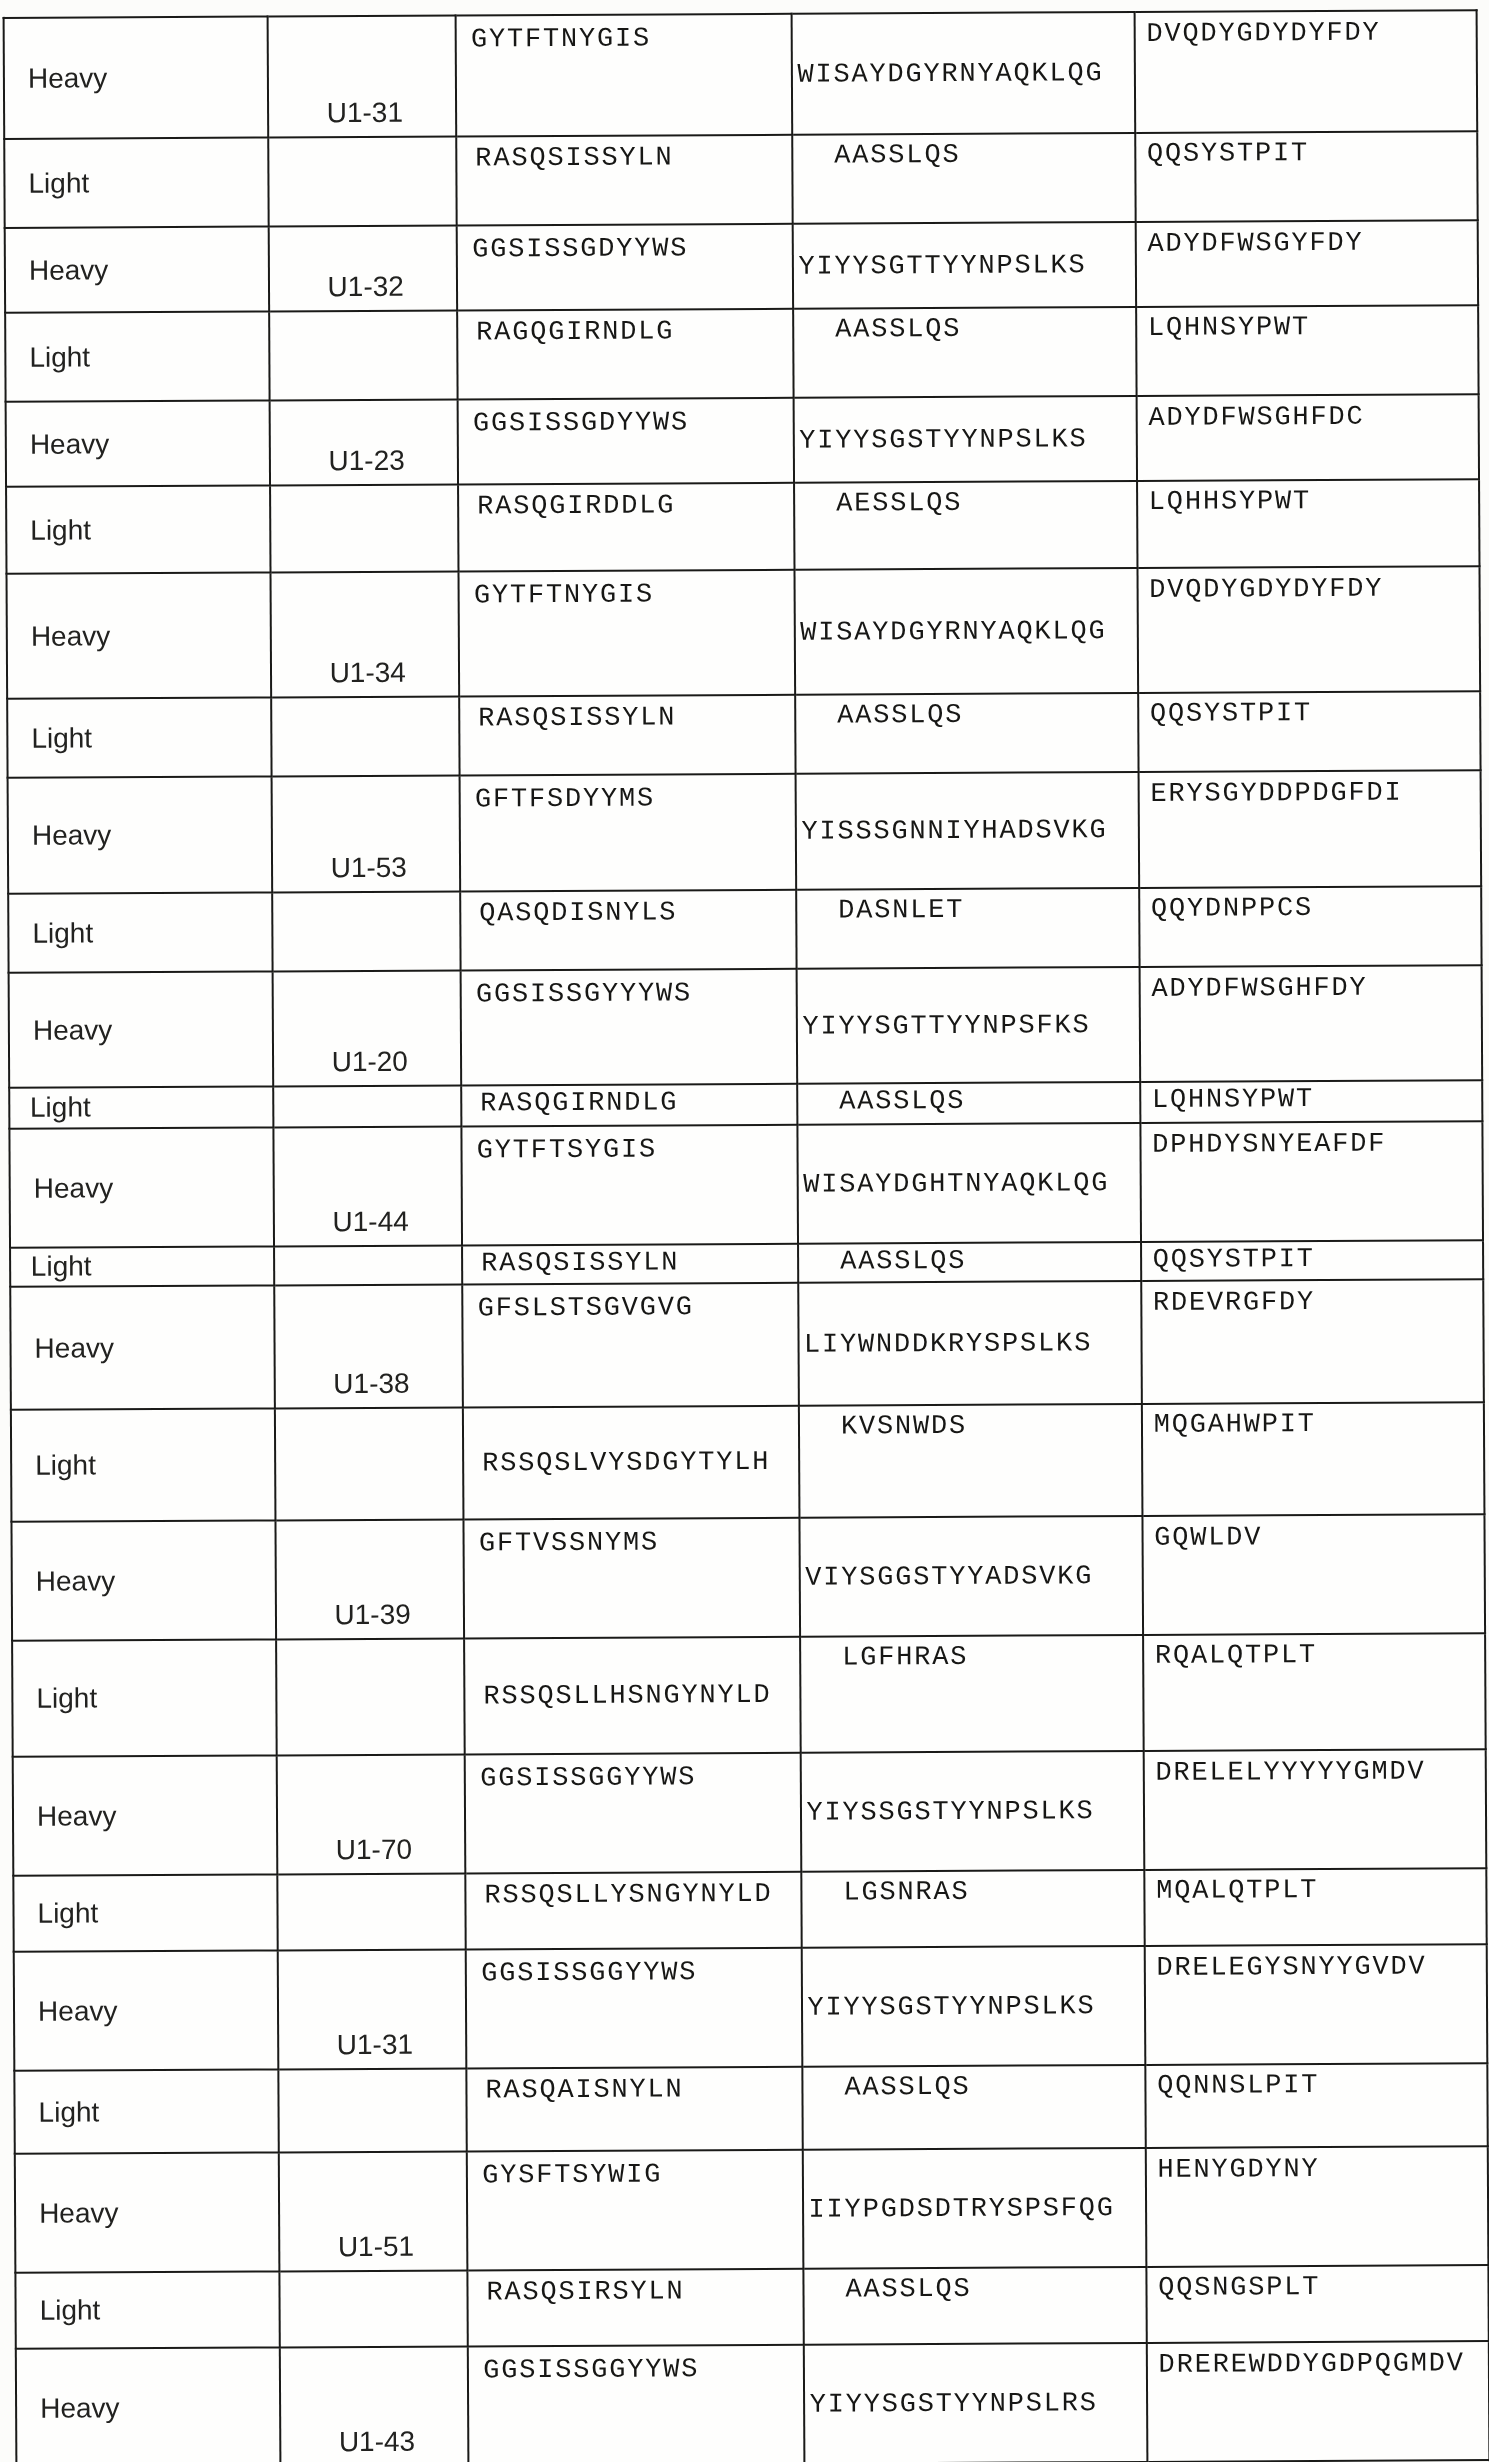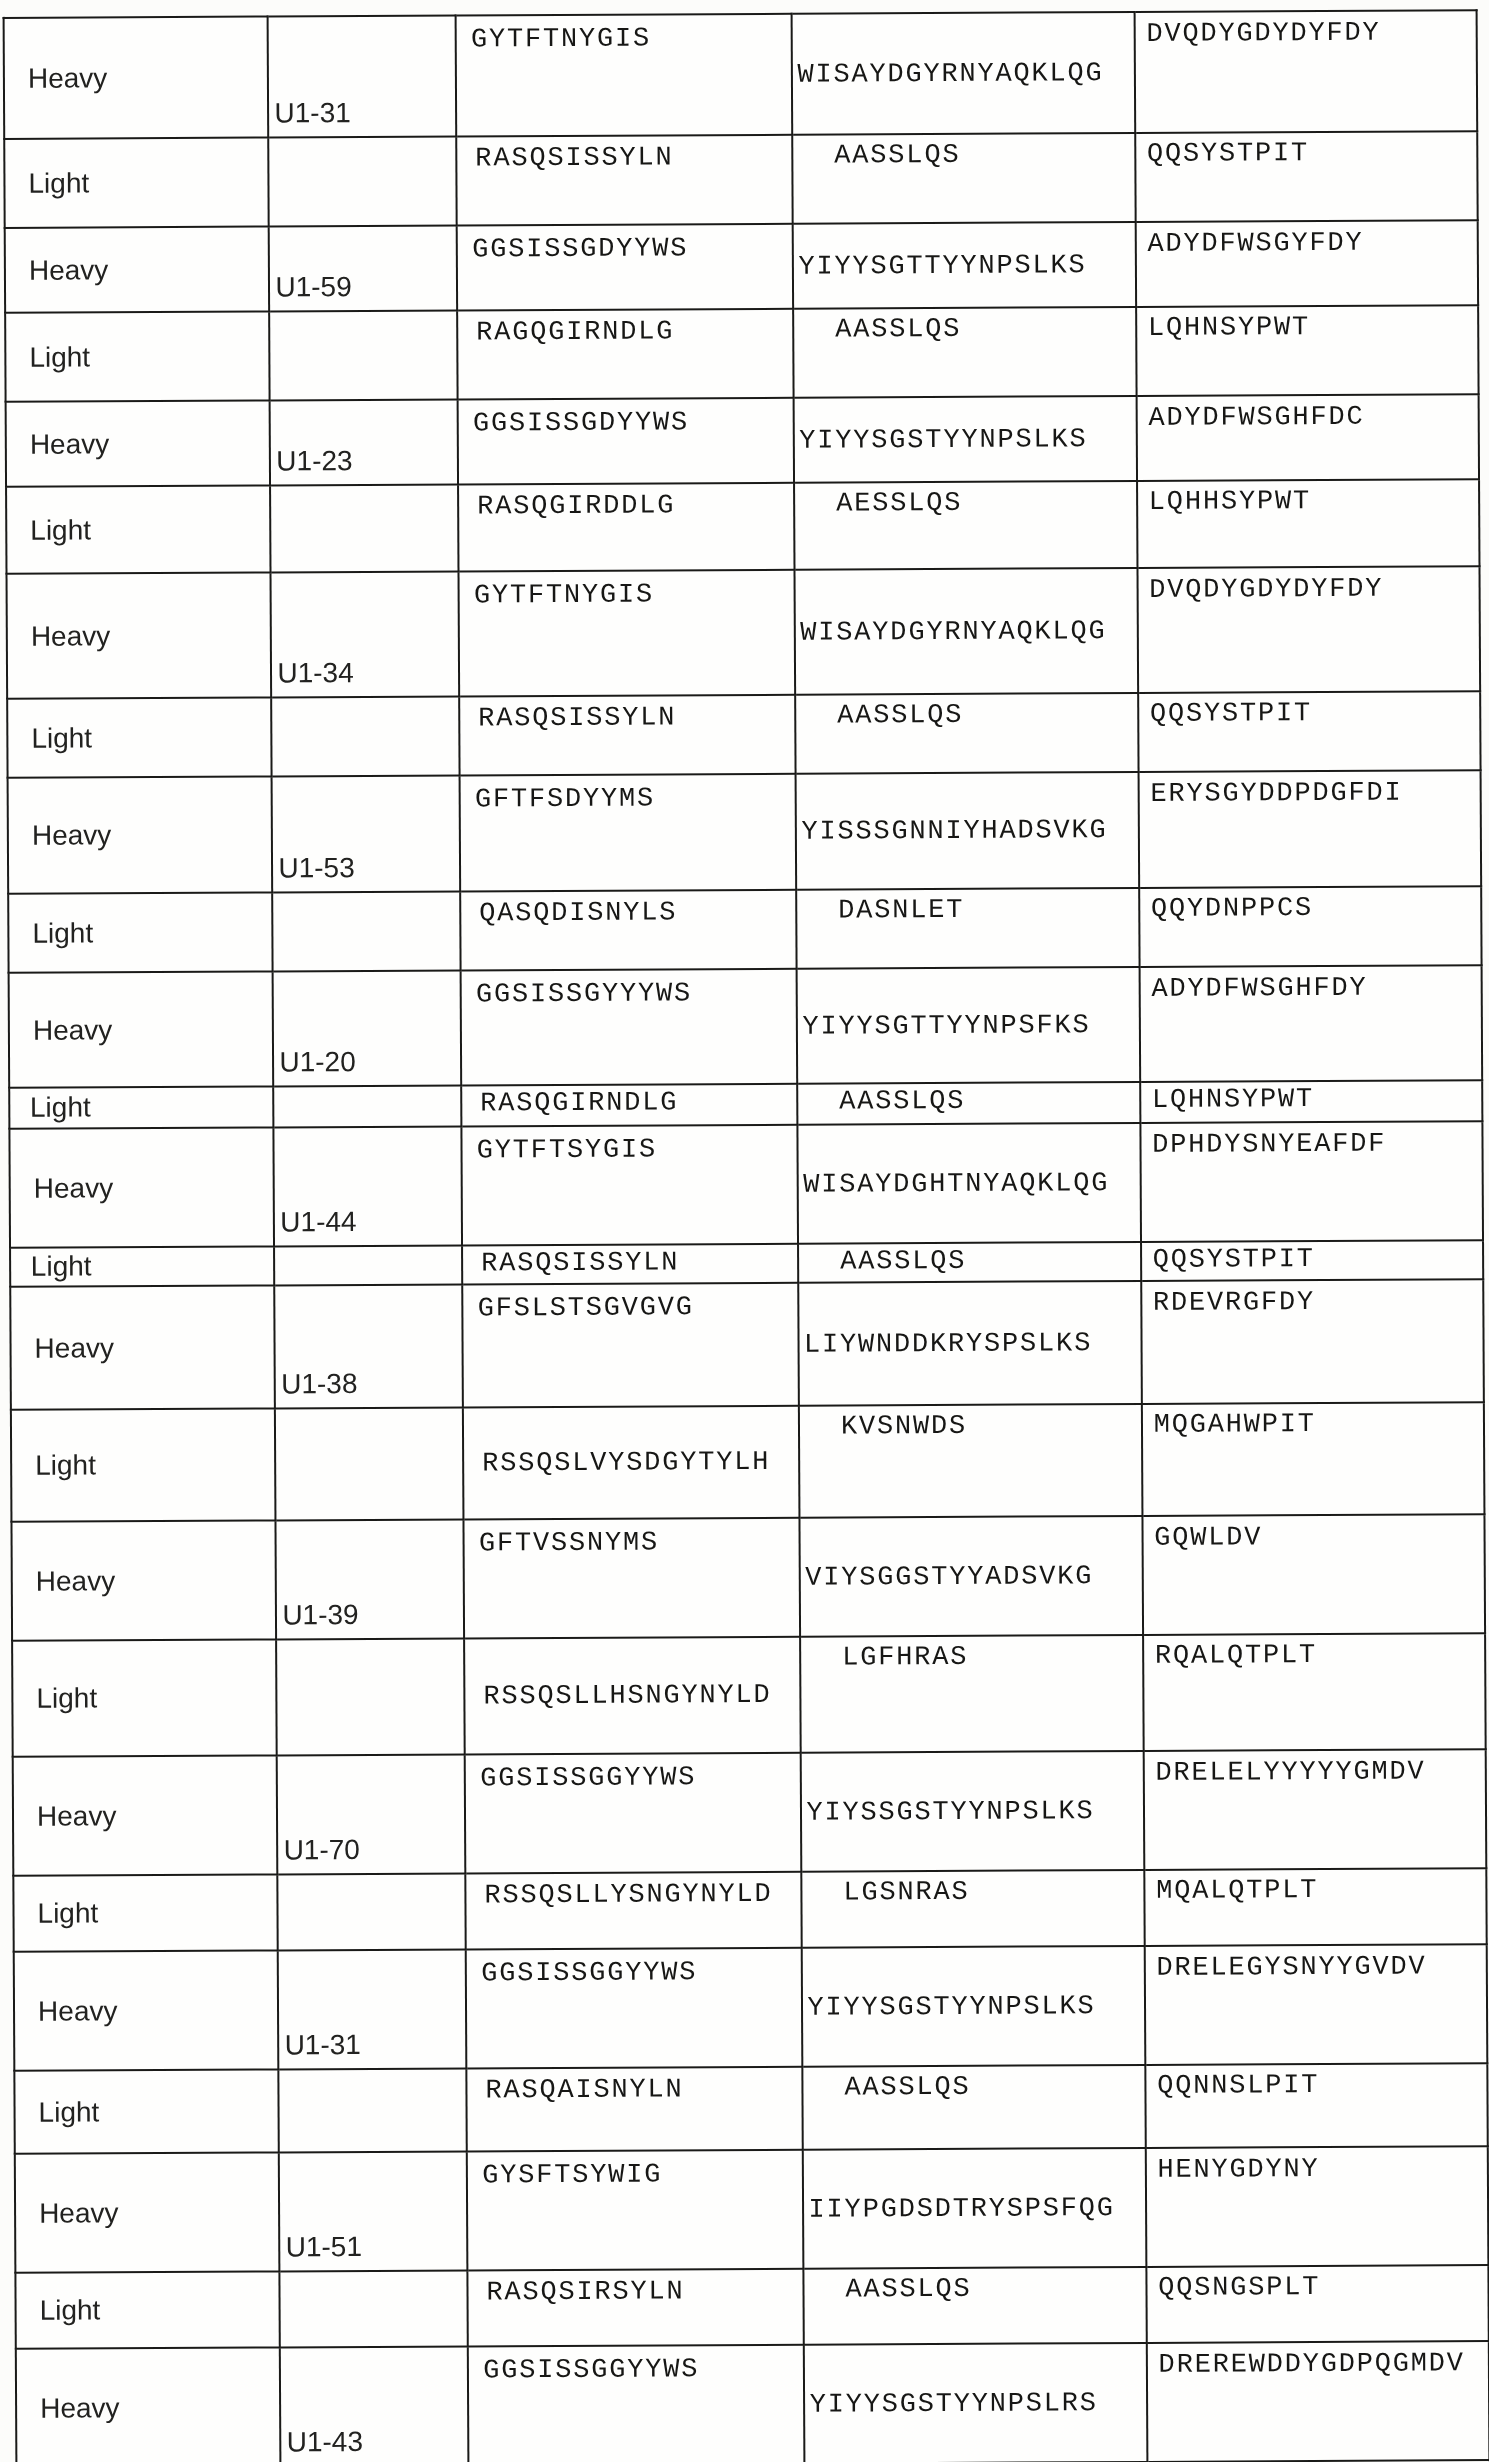--- a/index.html
+++ b/index.html
@@ -39,21 +39,21 @@
   }
   
   .seq {
     font-family:"Liberation Mono","DejaVu Sans Mono",monospace;
     font-size:27px;
     letter-spacing:1.8px;
     color:#171715;
     white-space:nowrap;
   }
   td.chain { vertical-align:middle; padding-left:23px; }
-  td.clone { vertical-align:bottom; padding:0 0 7.2px 5.4px; }
+  td.clone { vertical-align:bottom; padding:0 0 7.2px 5.4px;text-align:center; }
   td.cdr1  { padding:8px 0 0 14.3px; }
   td.cdr2  { vertical-align:middle; padding-left:4.5px; }
   td.cdr3  { padding:6.3px 0 0 10.7px; }
   tr.light td.cdr1 { padding-top:6.3px; padding-left:18px; }
   tr.light td.cdr2 { vertical-align:top; padding:5.4px 0 0 41px; }
   tr.light td.cdr3 { padding-top:5.4px; }
   tr.mid1 td.cdr1 { vertical-align:middle; padding-top:0; }
   tr.thin td { padding-top:0.9px; }
   tr.thin td.cdr1 { padding-top:1.8px; }
   tr.thin td.cdr2 { padding-top:1.8px; }
@@ -82,21 +82,21 @@
   </tr>
         <tr class="light" style="height: 89px;">
     <td class="chain lbl">Light</td>
     <td class="clone lbl"></td>
     <td class="cdr1 seq">RASQSISSYLN</td>
     <td class="cdr2 seq">AASSLQS</td>
     <td class="cdr3 seq">QQSYSTPIT</td>
   </tr>
         <tr class="heavy" style="height: 85px;">
     <td class="chain lbl">Heavy</td>
-    <td class="clone lbl">U1-59</td>
+    <td class="clone lbl">U1-32</td>
     <td class="cdr1 seq">GGSISSGDYYWS</td>
     <td class="cdr2 seq">YIYYSGTTYYNPSLKS</td>
     <td class="cdr3 seq">ADYDFWSGYFDY</td>
   </tr>
         <tr class="light" style="height: 89px;">
     <td class="chain lbl">Light</td>
     <td class="clone lbl"></td>
     <td class="cdr1 seq">RAGQGIRNDLG</td>
     <td class="cdr2 seq">AASSLQS</td>
     <td class="cdr3 seq">LQHNSYPWT</td>

